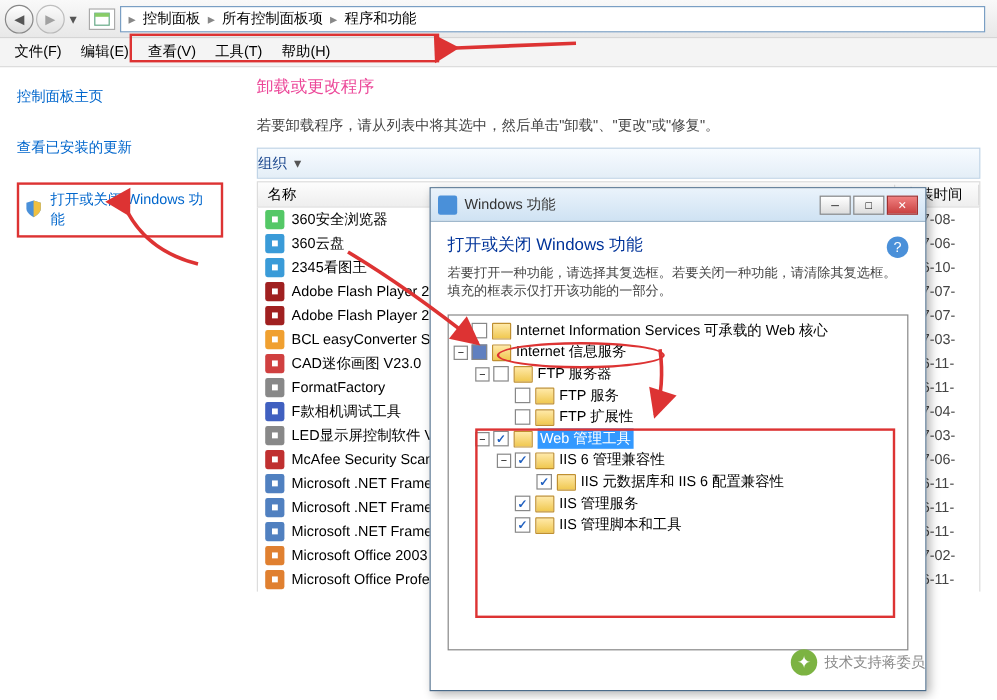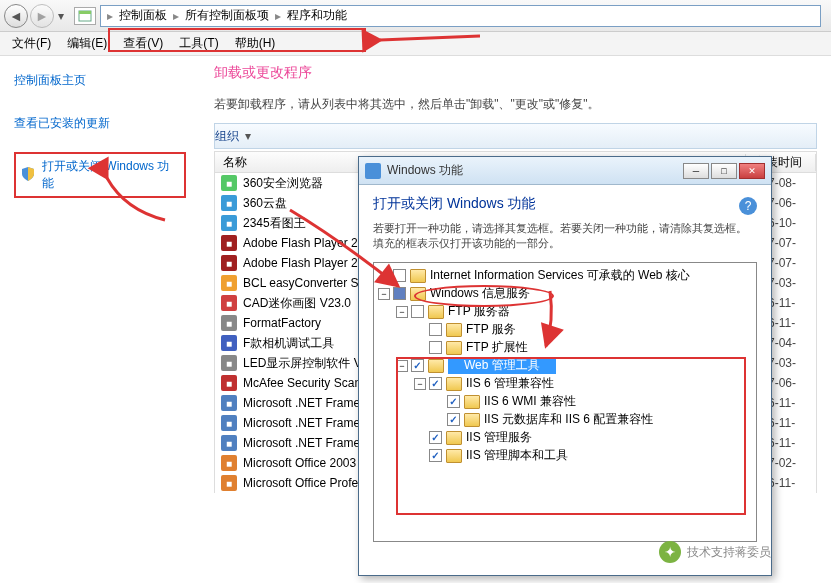--- a/index.html
+++ b/index.html
@@ -62,21 +62,21 @@
     .tree-box { border: 1px solid #888; height: 280px; overflow: auto; background: #fff; position: relative; }
     .tree { padding: 4px; }
     .tree-node { display: flex; align-items: center; height: 18px; white-space: nowrap; }
     .expander { width: 12px; height: 12px; border: 1px solid #888; display: inline-flex; align-items: center; justify-content: center; font-size: 9px; margin-right: 3px; background: #fff; }
     .expander.empty { border: none; }
     .cb { width: 13px; height: 13px; border: 1px solid #888; margin-right: 4px; display: inline-flex; align-items: center; justify-content: center; font-size: 10px; background: #fff; }
     .cb.checked::after { content: "✓"; color: #2060c0; font-weight: bold; }
     .cb.partial { background: #6080c0; }
     .folder { width: 16px; height: 14px; background: linear-gradient(#ffe9a8,#f0c850); border: 1px solid #c09030; border-radius: 1px; margin-right: 4px; }
     .node-label { }
-    .node-label.sel { background: #3399ff; color: #fff; padding: 0 16px; }
+    .node-label.sel { background: #3399ff; color: #fff; padding: 0 2px; }
     .indent { display: inline-block; }
     
     .tree-highlight1 { position: absolute; border: 2px solid #d33; border-radius: 50%; left: 40px; top: 22px; width: 140px; height: 22px; pointer-events: none; }
     .tree-highlight2 { position: absolute; border: 2px solid #d33; left: 22px; top: 94px; width: 350px; height: 158px; pointer-events: none; }
     
     
     .arrow { position: absolute; pointer-events: none; }
     .arrow svg { overflow: visible; }
     
     
@@ -250,21 +250,21 @@
             <span class="expander empty"></span>
             <span class="cb none"></span>
             <span class="folder"></span>
             <span class="node-label">Internet Information Services 可承载的 Web 核心</span>
           </div>
           <div class="tree-node">
             <span class="indent" style="width: 0px;"></span>
             <span class="expander">−</span>
             <span class="cb partial"></span>
             <span class="folder"></span>
-            <span class="node-label">Windows 信息服务</span>
+            <span class="node-label">Internet 信息服务</span>
           </div>
           <div class="tree-node">
             <span class="indent" style="width: 18px;"></span>
             <span class="expander">−</span>
             <span class="cb none"></span>
             <span class="folder"></span>
             <span class="node-label">FTP 服务器</span>
           </div>
           <div class="tree-node">
             <span class="indent" style="width: 36px;"></span>
@@ -286,27 +286,20 @@
             <span class="cb checked"></span>
             <span class="folder"></span>
             <span class="node-label sel">Web 管理工具</span>
           </div>
           <div class="tree-node">
             <span class="indent" style="width: 36px;"></span>
             <span class="expander">−</span>
             <span class="cb checked"></span>
             <span class="folder"></span>
             <span class="node-label">IIS 6 管理兼容性</span>
-          </div>
-          <div class="tree-node">
-            <span class="indent" style="width: 54px;"></span>
-            <span class="expander empty"></span>
-            <span class="cb checked"></span>
-            <span class="folder"></span>
-            <span class="node-label">IIS 6 WMI 兼容性</span>
           </div>
           <div class="tree-node">
             <span class="indent" style="width: 54px;"></span>
             <span class="expander empty"></span>
             <span class="cb checked"></span>
             <span class="folder"></span>
             <span class="node-label">IIS 元数据库和 IIS 6 配置兼容性</span>
           </div>
           <div class="tree-node">
             <span class="indent" style="width: 36px;"></span>

